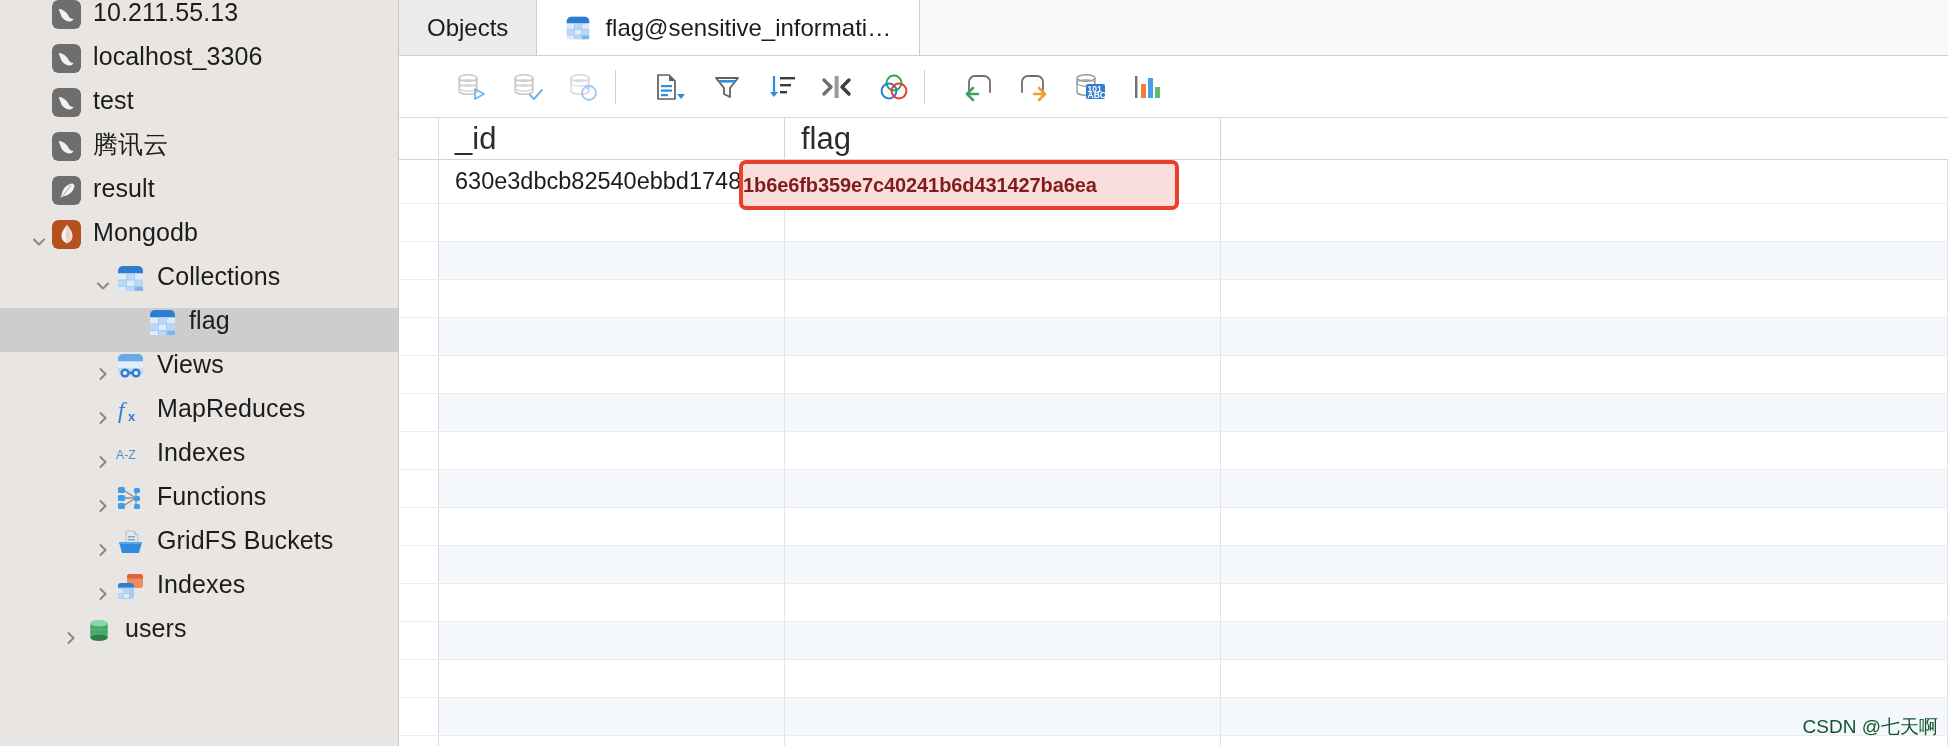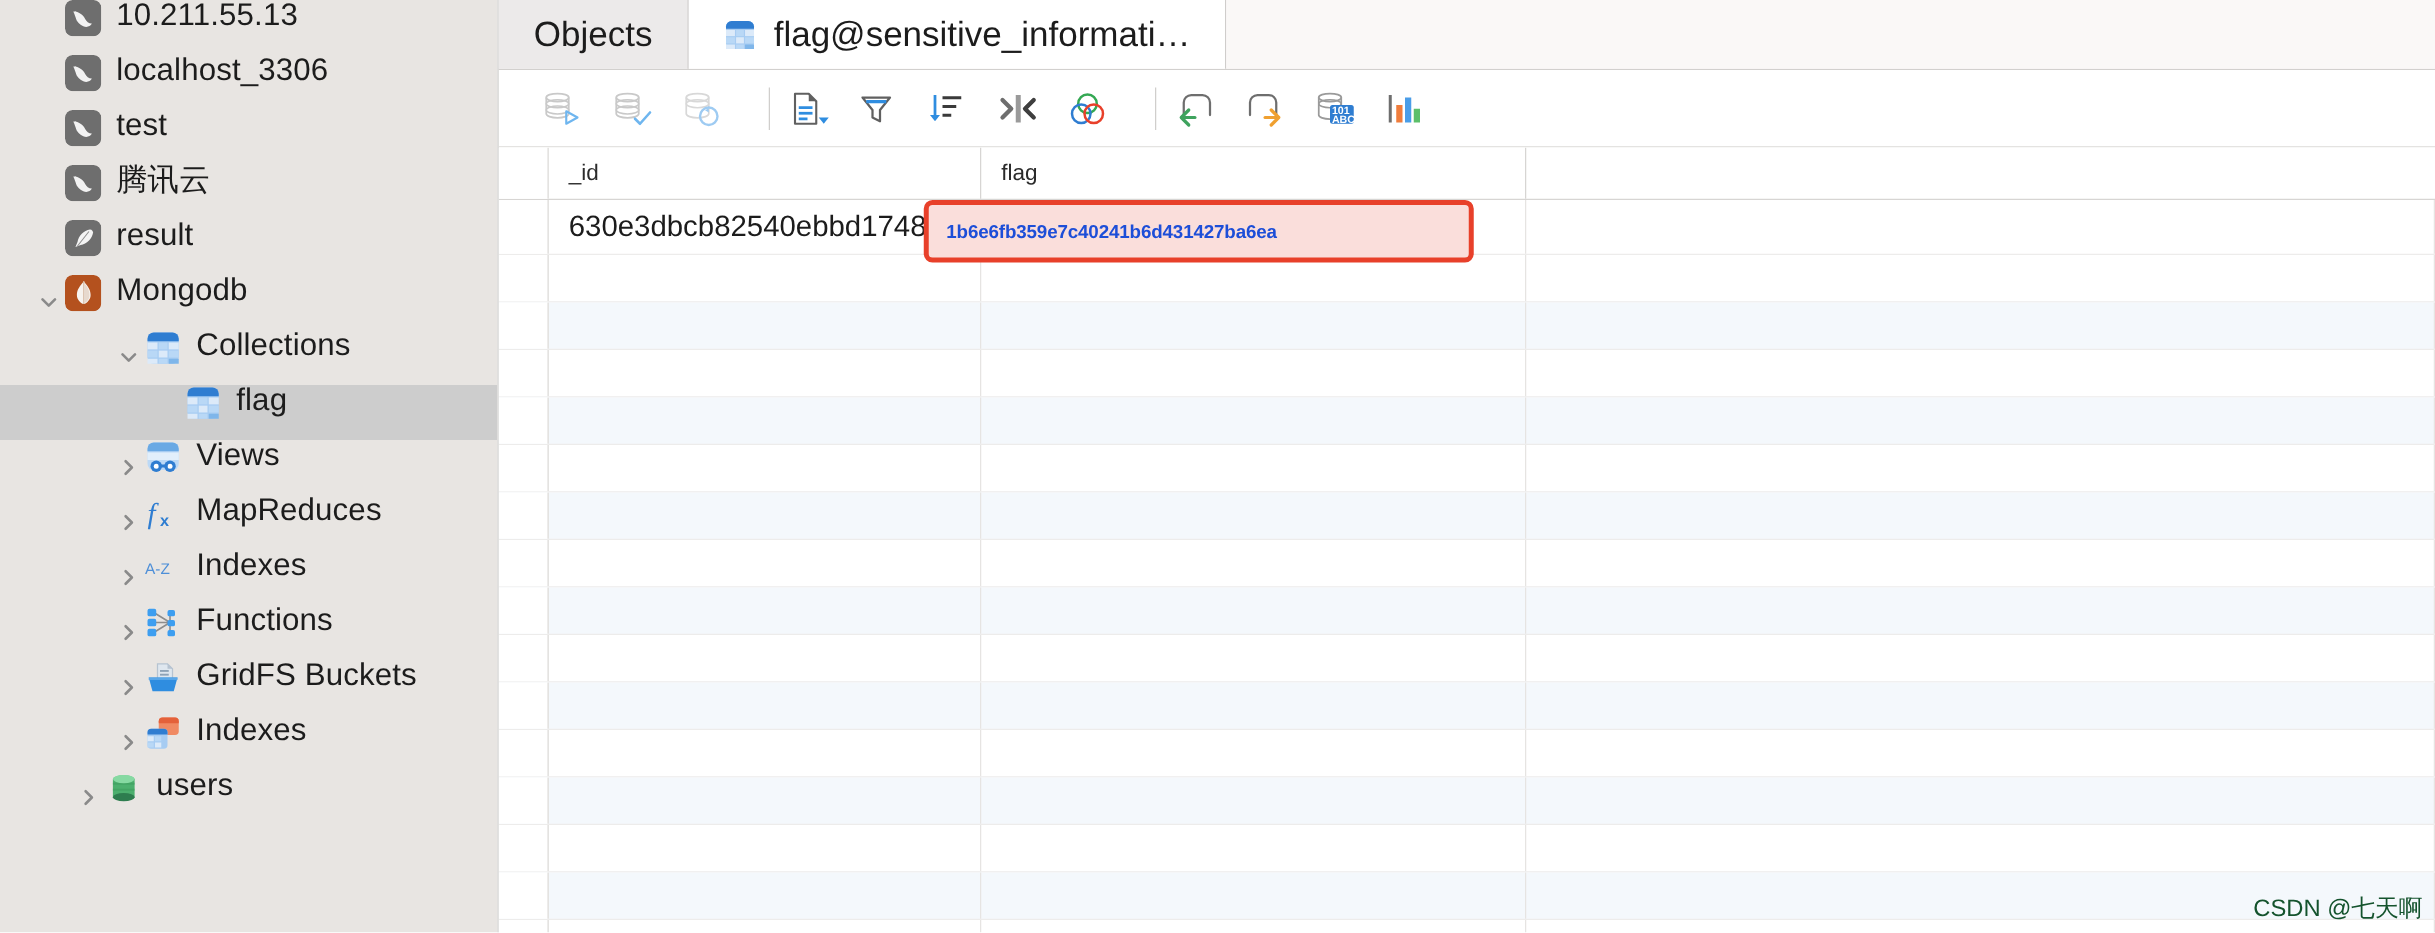--- a/index.html
+++ b/index.html
@@ -80,21 +80,21 @@
     align-items: stretch;
     background: #faf8f7;
     border-bottom: 1px solid #d2d0ce;
   }
   .tab {
     display: flex;
     align-items: center;
     justify-content: center;
     gap: 14px;
     padding: 0 28px;
-    font-size: 28px;
+    font-size: 24px;
     color: #1c1c1c;
     border-right: 1px solid #cfcdcb;
     cursor: default;
     background: #eceaea;
     white-space: nowrap;
   }
   .tab.active {
     background: #ffffff;
   }
   .tab-icon {
@@ -117,21 +117,21 @@
     align-items: center;
     padding-left: 34px;
     gap: 0;
     background: #ffffff;
     border-bottom: 1px solid #dcdad8;
   }
   .tb-btn {
     width: 56px; height: 46px;
     display: flex;
     align-items: center;
-    justify-content: flex-start;
+    justify-content: flex-end;
     cursor: default;
   }
   .tb-sep {
     width: 1px; height: 34px;
     background: #d0cecc;
     margin: 0 14px;
   }
 
   
   #grid {
@@ -147,21 +147,21 @@
     background: #ffffff;
   }
   .gutter {
     width: 40px;
     flex: 0 0 40px;
     border-right: 1px solid #dcdad8;
     background: #ffffff;
   }
   .grid-head .gutter { background: #ffffff; }
   .hcell {
-    font-size: 18px;
+    font-size: 31px;
     color: #2b2b2b;
     display: flex;
     align-items: center;
     padding-left: 16px;
     border-right: 1px solid #d7d5d3;
     text-align: center;
   }
   .col-id  { width: 346px; flex: 0 0 346px; }
   .col-flag{ width: 436px; flex: 0 0 436px; }
   .col-rest{ flex: 1 1 auto; border-right: none; }
@@ -189,23 +189,22 @@
 
   
   #flag-highlight {
     position: absolute;
     left: 0; top: 0;
     border: 4px solid #e8402a;
     border-radius: 7px;
     background: #fadedb;
     display: flex;
     align-items: center;
-    padding-left: 14px;
-    font-size: 15px;
-    color: #1d4ed8;
+    font-size: 20px;
+    color: #7f1d1d;
     font-weight: 700;
     letter-spacing: -0.1px;
     white-space: nowrap;
     box-sizing: border-box;
   }
 
   #watermark {
     position: absolute;
     right: 10px;
     bottom: 6px;

